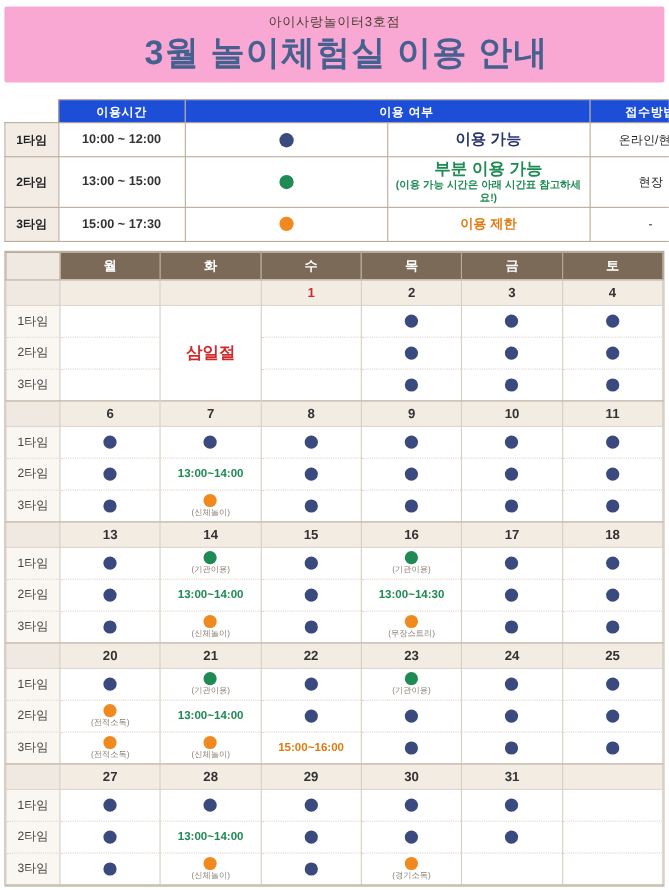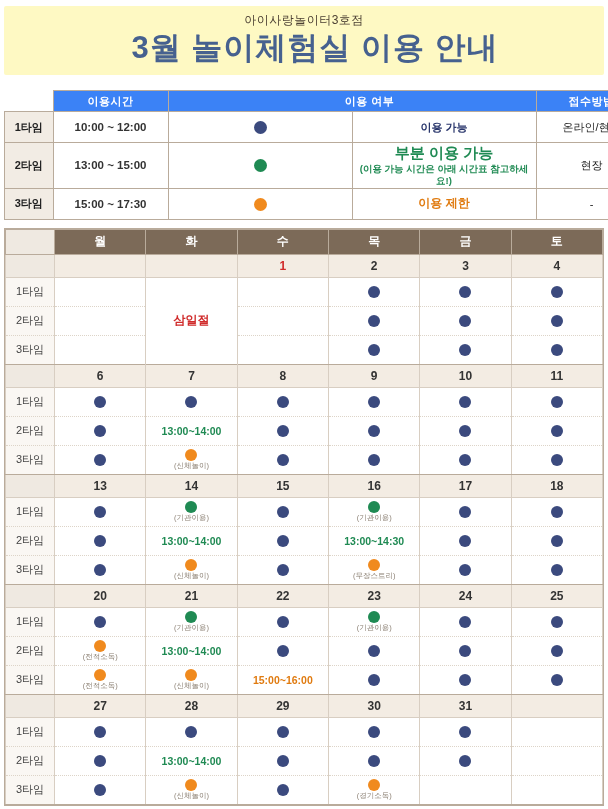--- a/index.html
+++ b/index.html
@@ -16,21 +16,21 @@
   }
   .page {
     position: relative;
     width: 608px;
     height: 809px;
   }
 
   
   .banner {
     margin: 6px 4px 15px 4px;
-    background: #fef9c3;
+    background: #f9a8d4;
     border-radius: 2px;
     padding: 6px 0 10px 0;
     text-align: center;
   }
   .banner-sub {
     font-size: 12px;
     color: #4c4033;
     letter-spacing: 0.5px;
     margin-bottom: 2px;
   }
@@ -44,21 +44,21 @@
   }
 
   
   .legend {
     margin: 8px 4px 0 4px;
     border-collapse: collapse;
     width: 600px;
     table-layout: fixed;
   }
   .legend th {
-    background: #3b82f6;
+    background: #1d4ed8;
     color: #ffffff;
     font-size: 11px;
     font-weight: bold;
     height: 18px;
     border: 1px solid #b9ab9b;
     letter-spacing: 0.5px;
   }
   .legend td {
     border: 1px solid #b9ab9b;
     font-size: 11px;
@@ -181,21 +181,21 @@
   .timetext {
     display: block;
     font-size: 10.5px;
     font-weight: bold;
     color: #1f8a53;
   }
   .timetext.org {
     color: #e07b10;
   }
   .holiday {
-    font-size: 12px;
+    font-size: 15px;
     font-weight: bold;
     color: #d02b2b;
   }
 
   
   .notes {
     margin: 10px 10px 0 12px;
     font-size: 10.5px;
     color: #333;
     line-height: 1.55;
@@ -233,21 +233,21 @@
         <th style="width:330px;padding-left:36px;" colspan="2">이용 여부</th>
         <th style="width:108px;">접수방법</th>
       </tr>
     </thead>
     <tbody id="legend-body">
         <tr>
           <td class="slot">1타임</td>
           <td class="time">10:00 ~ 12:00</td>
           <td class="dotcell"><span class="dot navy"></span></td>
           <td>
-            <div class="txt-navy" style="font-size: 11px;">이용 가능</div>
+            <div class="txt-navy" style="font-size: 14px;">이용 가능</div>
           </td>
           <td>온라인/현장</td>
         </tr>
         <tr>
           <td class="slot">2타임</td>
           <td class="time">13:00 ~ 15:00</td>
           <td class="dotcell"><span class="dot green"></span></td>
           <td>
             <div class="txt-green" style="font-size: 15px;">부분 이용 가능</div>
             <div class="legend-note">(이용 가능 시간은 아래 시간표 참고하세요!)</div>

